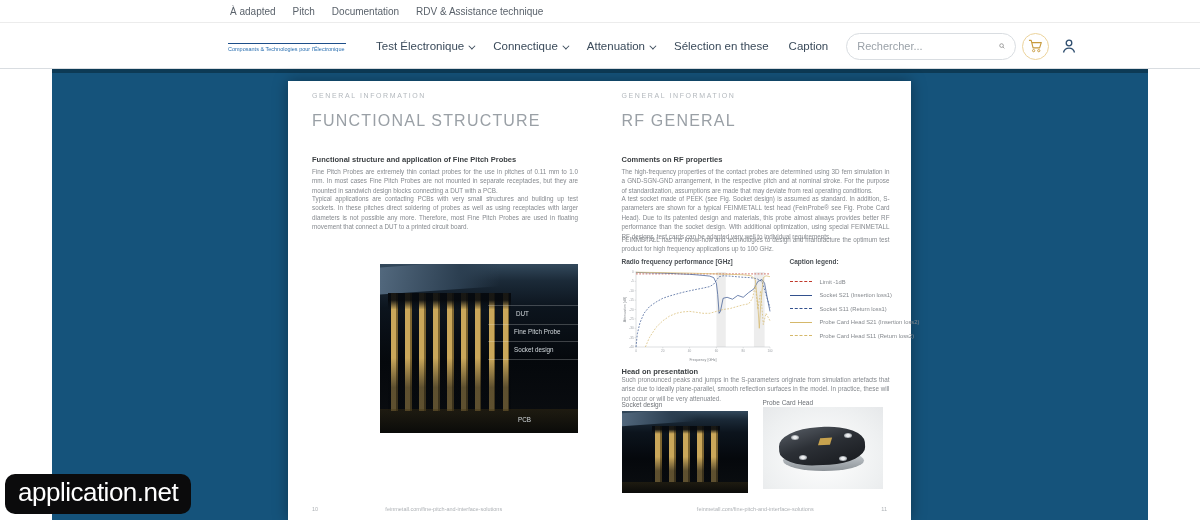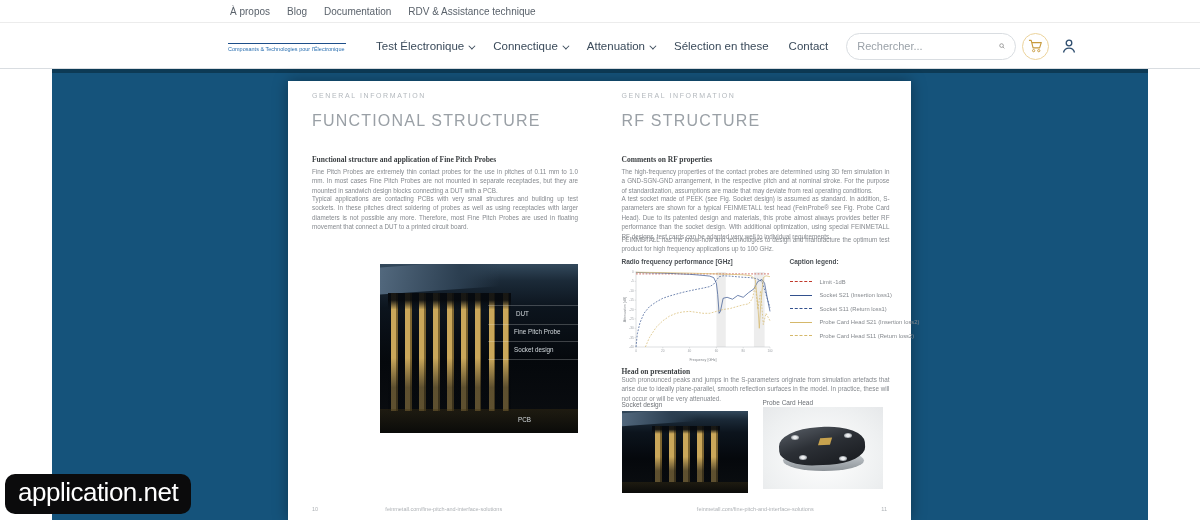--- a/index.html
+++ b/index.html
@@ -44,21 +44,21 @@
            background:linear-gradient(180deg,#0d3a55 0px,#0d3a55 4px,#15537b 4px); }
 
   
   .sheet { position:absolute; left:288px; top:81px; width:623px; height:439px;
            background:#fff; box-shadow:0 0 14px rgba(0,0,0,0.35); display:flex; }
   .page { position:relative; width:311.5px; height:439px;padding-left:24px; }
   .eyebrow { position:absolute; left:24px; top:11px; font-size:7px; letter-spacing:1.6px;
              color:#b3b8bd; }
   .ptitle { position:absolute; left:24px; top:31px; font-size:16px; font-weight:300;
             letter-spacing:1.2px; color:#9aa0a6; }
-  .bheading { position:absolute; left:24px; font-size:7.5px; font-weight:bold; color:#3c4043;font-family:Liberation Serif, serif; }
+  .bheading { position:absolute; left:24px; font-size:7.5px; font-weight:bold; color:#3c4043; }
   .ptext { position:absolute; left:24px; width:266px; font-size:6.3px; line-height:1.5;
            color:#85898e; text-align:justify; }
   .page.right .eyebrow, .page.right .ptitle, .page.right .bheading, .page.right .ptext { left:22px; }
   .page.right .ptext { width:268px; }
   .pfoot { position:absolute; bottom:8px; font-size:5.5px; color:#aeb2b6; }
   .pfoot.url { left:0; width:100%; text-align:center; }
   .pgnum-l { left:24px; } .pgnum-r { right:24px; }
 
   
   .photo { position:absolute; overflow:hidden;
@@ -99,37 +99,37 @@
             background:radial-gradient(#eceef0 30%, #9aa0a5 70%); }
 
   
   .badge { position:absolute; left:5px; top:474px; background:#0b0b0c; color:#fff;
            border-radius:10px; padding:3px 13px 6px 13px; font-size:26px; letter-spacing:-0.5px; }
 </style>
 </head>
 <body>
 
 <nav class="topbar">
-  <a href="#">À propos</a>
-  <a href="#">Blog</a>
+  <a href="#">À adapted</a>
+  <a href="#">Pitch</a>
   <a href="#">Documentation</a>
   <a href="#">RDV &amp; Assistance technique</a>
 </nav>
 
 <header class="mainbar">
   <div class="logo">
     <div class="logo-tag">Composants &amp; Technologies pour l'Électronique</div>
   </div>
 
   <nav class="mainnav">
     <span class="nav-item"><span>Test Électronique</span><span class="chev"></span></span>
     <span class="nav-item"><span>Connectique</span><span class="chev"></span></span>
     <span class="nav-item"><span>Attenuation</span><span class="chev"></span></span>
     <span class="nav-item"><span>Sélection en these</span></span>
-    <span class="nav-item"><span>Contact</span></span>
+    <span class="nav-item"><span>Caption</span></span>
   </nav>
 
   <div class="search-pill">
     <input type="text" placeholder="Rechercher..." style="">
     <svg width="14" height="14" viewBox="0 0 14 14">
       <circle cx="6" cy="6" r="4.3" fill="none" stroke="#555" stroke-width="1.2"></circle>
       <line x1="9.3" y1="9.3" x2="12.6" y2="12.6" stroke="#555" stroke-width="1.2"></line>
     </svg>
   </div>
 
@@ -172,21 +172,21 @@
       <div class="fig-label" style="left:134px; top:82px;">Socket design</div>
       <div class="fig-label" style="left:138px; top:152px;">PCB</div>
     </div>
 
     <div class="pfoot pgnum-l">10</div>
     <div class="pfoot url">feinmetall.com/fine-pitch-and-interface-solutions</div>
   </section>
 
   <section class="page right">
     <div class="eyebrow">GENERAL INFORMATION</div>
-    <div class="ptitle">RF STRUCTURE</div>
+    <div class="ptitle">RF GENERAL</div>
     <div class="bheading" style="top:74px;">Comments on RF properties</div>
     <p class="ptext" style="top:86px;">The high-frequency properties of the contact probes are determined using 3D fem simulation in a GND-SGN-GND arrangement, in the respective pitch and at nominal stroke. For the purpose of standardization, assumptions are made that may deviate from real operating conditions.</p>
     <p class="ptext" style="top:113px;">A test socket made of PEEK (see Fig. Socket design) is assumed as standard. In addition, S-parameters are shown for a typical FEINMETALL test head (FeinProbe® see Fig. Probe Card Head). Due to its patented design and materials, this probe almost always provides better RF performance than the socket design. With additional optimization, using special FEINMETALL RF designs, test cards can be  adapted very well to individual requirements.</p>
     <p class="ptext" style="top:154px;">FEINMETALL has the know-how and technologies to design and manufacture the optimum test product for high frequency applications up to 100 GHz.</p>
 
     <div class="chart-title">Radio frequency performance [GHz]</div>
     <div class="legend-title">Caption legend:</div>
     <div id="rf-chart"><svg viewBox="0 0 152 94" width="152" height="94">
           <rect x="94.39999999999999" y="4" width="9.38000000000001" height="75" fill="#000" opacity="0.07"></rect>
           <rect x="131.92000000000002" y="4" width="10.71999999999997" height="75" fill="#000" opacity="0.07"></rect>

